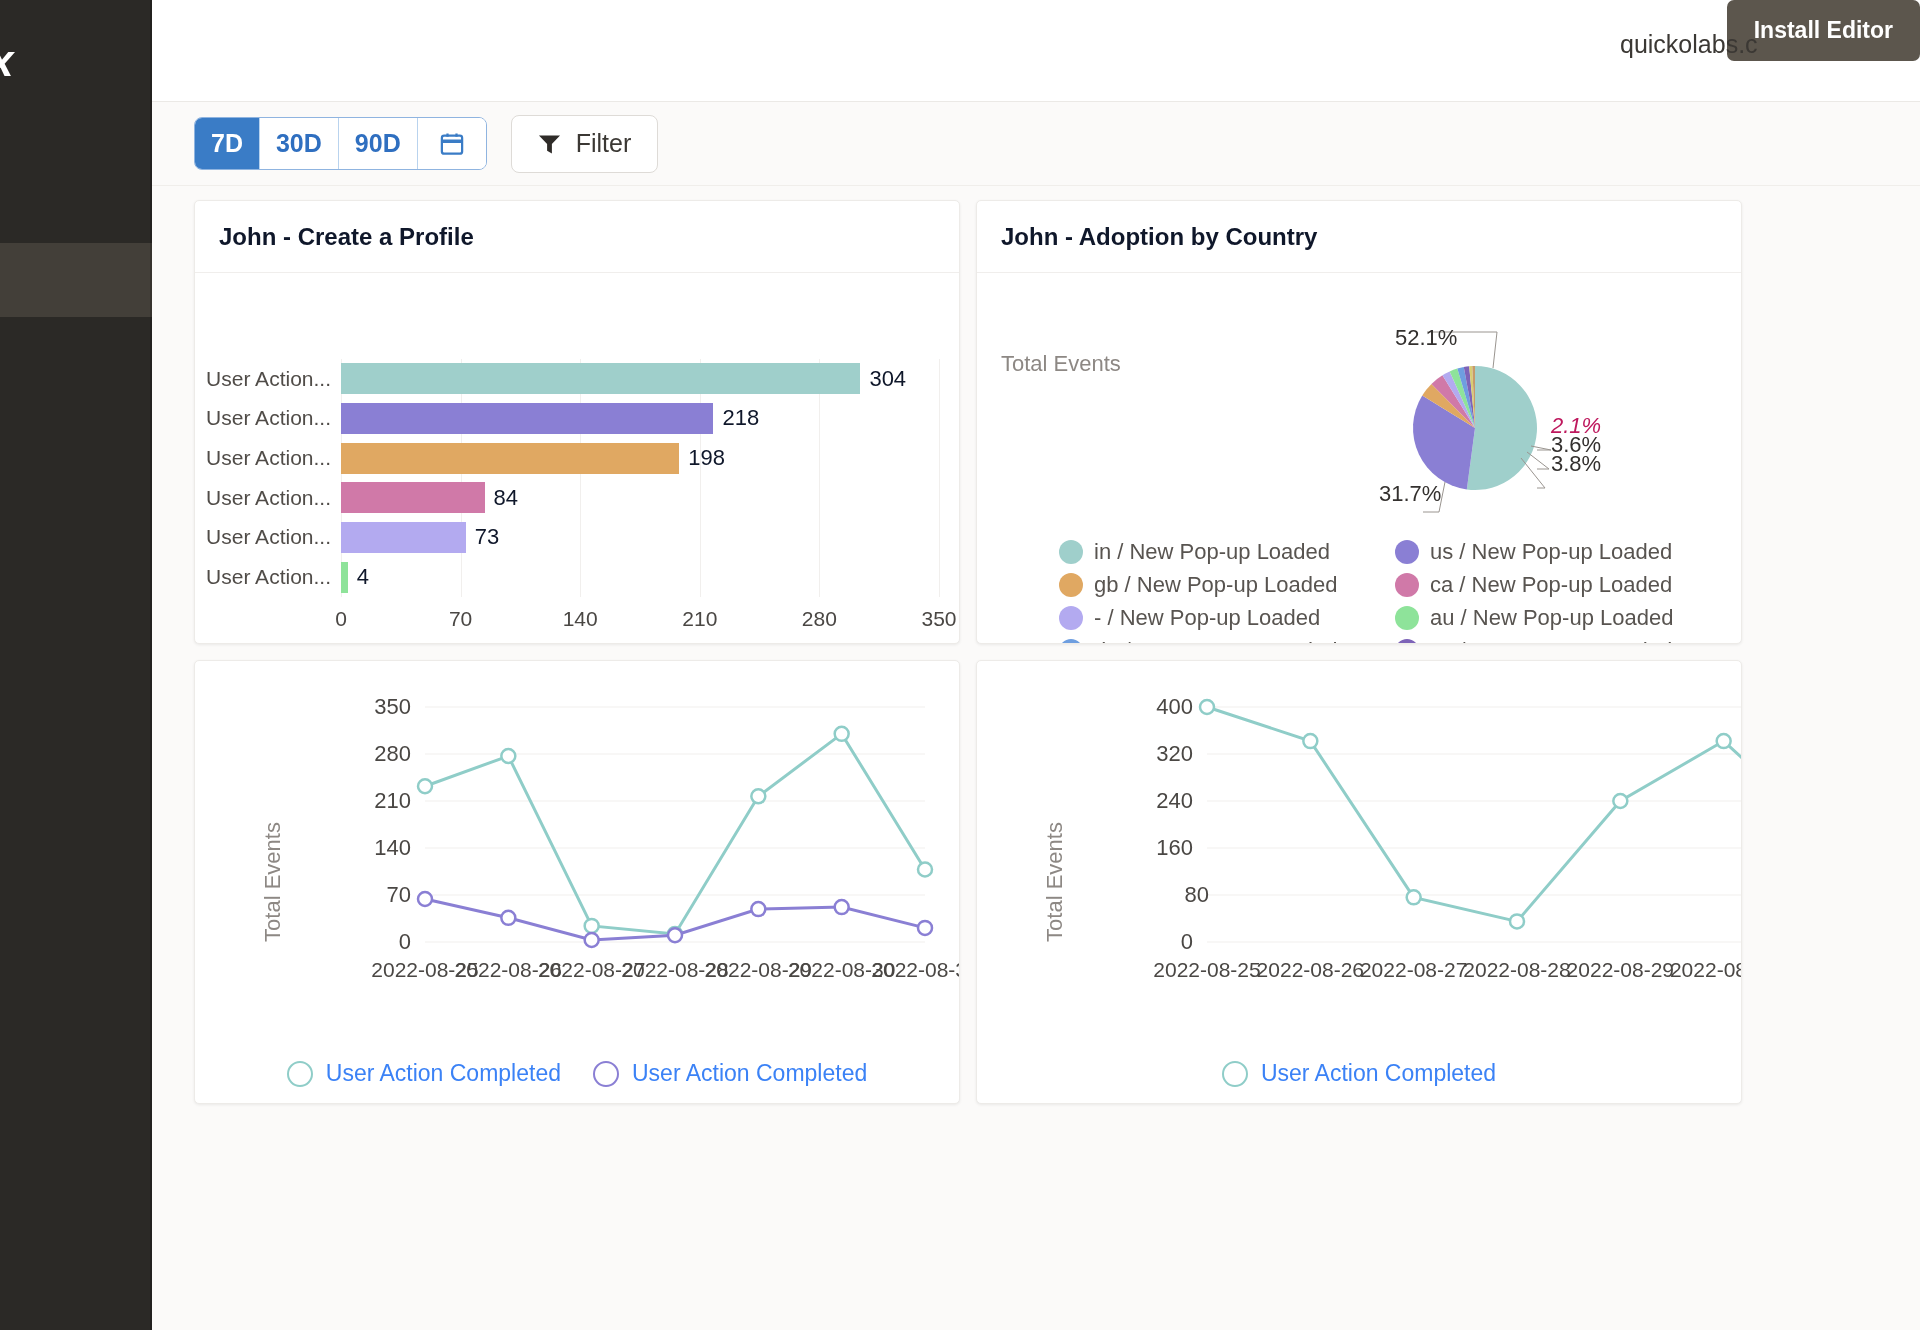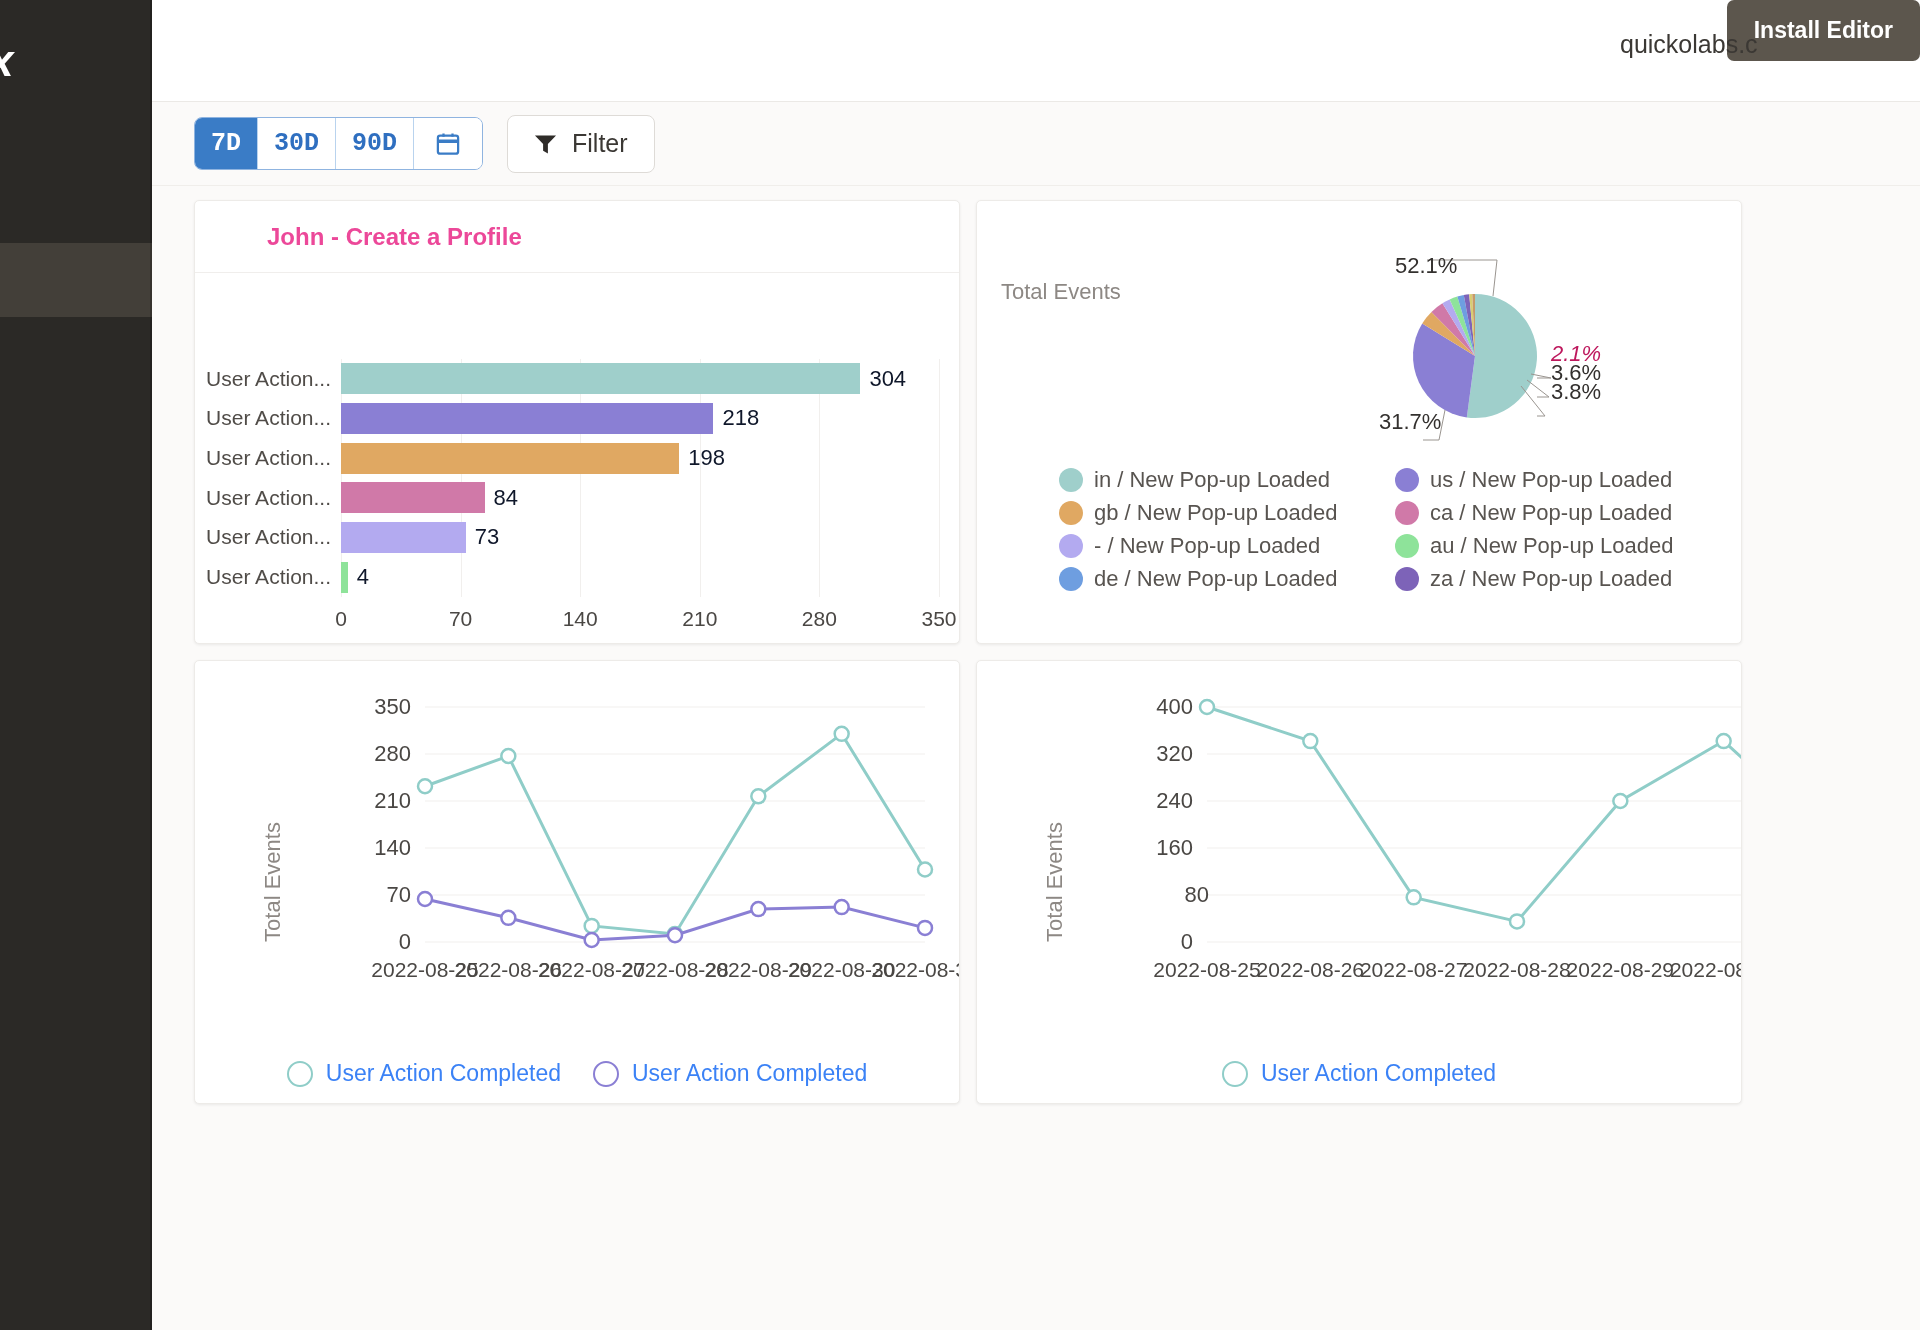--- a/index.html
+++ b/index.html
@@ -113,21 +113,21 @@
   .seg {
     display: flex; align-items: center; justify-content: center;
     min-width: 62px;
     padding: 11px 16px;
     font-size: 25px;
     font-weight: bold;
     color: #2f6fc0;
     background: #ffffff;
     border-right: 1px solid #b9d3ee;
     cursor: pointer;
-    font-family: Liberation Mono, monospace;
+    font-family: Liberation Sans, sans-serif;
   }
   .seg:last-child { border-right: none; }
   .seg.active { background: #3a7cc6; color: #ffffff; }
   .seg.cal { min-width: 68px; }
   .cal-icon { width: 28px; height: 27px; display: block; }
 
   .filter-btn {
     display: flex; align-items: center; gap: 15px;
     height: 58px;
     padding: 0 26px;
@@ -164,23 +164,22 @@
     height: 72px;
     flex: 0 0 72px;
     display: flex;
     align-items: center;
     padding-left: 24px;
     border-bottom: 1px solid #f0eeec;
   }
   .card-title {
     font-size: 24px;
     font-weight: bold;
-    color: #ec4899;
+    color: #0f172a;
     white-space: nowrap;
-    margin-left: 48px;
   }
   .card-body { flex: 1 1 auto; position: relative; }
 
   
   .barchart { position: absolute; inset: 0; }
   .bc-plot {
     position: absolute;
     left: 146px; right: 20px; top: 86px; height: 238px;
   }
   .bc-gridline {
@@ -342,20 +341,23 @@
                   <div class="bc-cat">User Action...</div>
                   <div class="bc-bar" style="width: 1.14286%; background: rgb(142, 227, 154); height: 31px; top: 4.33333px;"></div>
                   <div class="bc-val" style="left: calc(1.14286% + 9px);">4</div>
                 </div>
               </div>
           </div>
         </div>
       </div>
 
       <div class="card">
+        <div class="card-header">
+          <span class="card-title">John - Adoption by Country</span>
+        </div>
         <div class="card-body">
           <div class="piewrap" id="piewrap">
             <div class="pie-metric">Total Events</div>
             <div class="pie-legend" id="pie-legend">
                 <div class="legend-item">
                   <span class="legend-dot" style="background: rgb(159, 207, 203);"></span>
                   <span class="legend-label">in / New Pop-up Loaded</span>
                 </div>
                 <div class="legend-item">
                   <span class="legend-dot" style="background: rgb(138, 127, 212);"></span>

